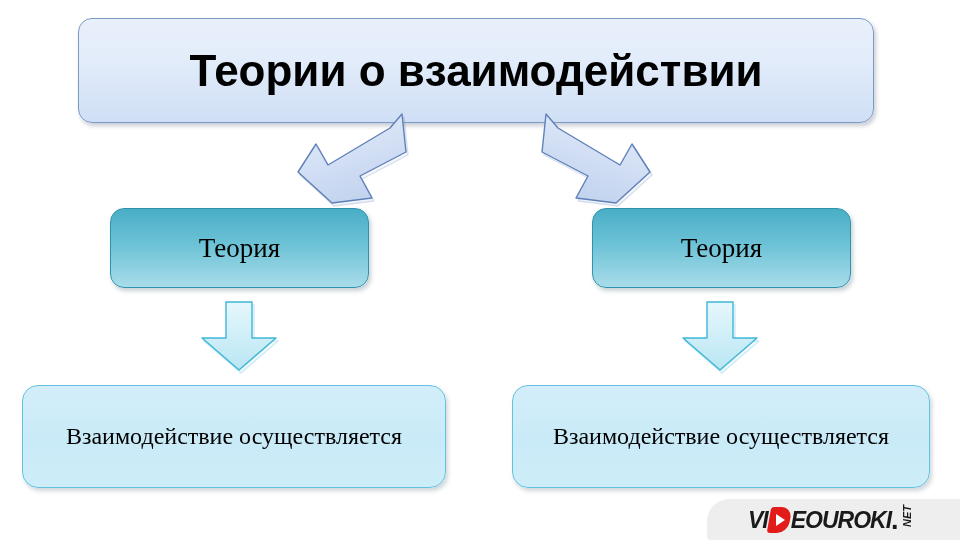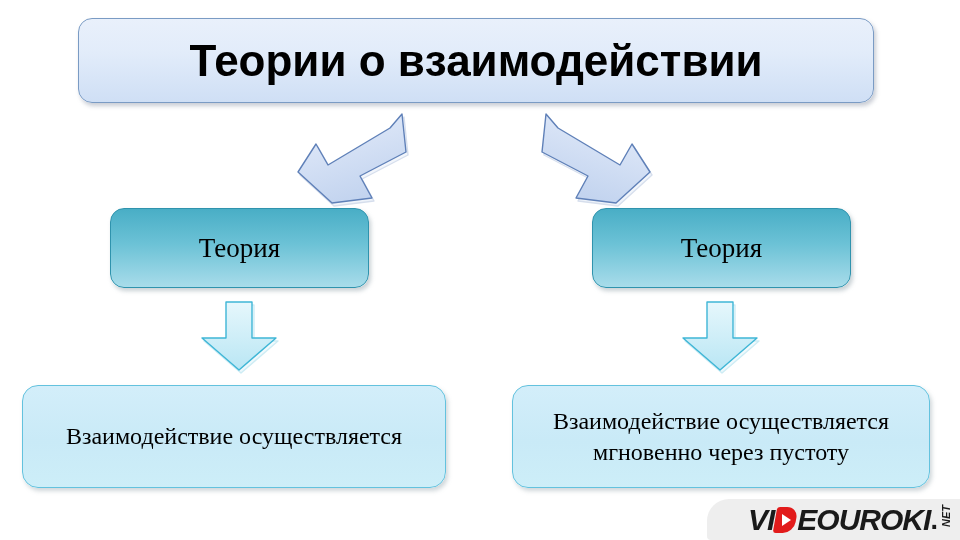--- a/index.html
+++ b/index.html
@@ -14,21 +14,21 @@
     overflow: hidden;
     font-family: "Liberation Serif", "DejaVu Serif", serif;
   }
 
   
   .title-box {
     position: absolute;
     left: 78px;
     top: 18px;
     width: 796px;
-    height: 85px;
+    height: 105px;
     box-sizing: border-box;
     border: 1px solid #7a9bc4;
     border-radius: 14px;
     background: linear-gradient(to bottom, #e9f0fb 0%, #e2ecfa 40%, #cfdff5 100%);
     box-shadow: 2px 3px 4px rgba(120,130,150,0.40);
     display: flex;
     align-items: center;
     justify-content: center;
   }
   .title-text {
@@ -114,21 +114,21 @@
   .logo-wrap {
     position: absolute;
     left: 748px;
     top: 505px;
     height: 30px;
     display: flex;
     align-items: center;
     font-family: "Liberation Sans", "DejaVu Sans", sans-serif;
   }
   .logo-text {
-    font-size: 30px;
+    font-size: 23px;
     font-weight: bold;
     font-style: italic;
     letter-spacing: -1px;
     color: #1a1a1a;
     display: flex;
     align-items: center;
   }
   .logo-d {
     position: relative;
     display: inline-block;
@@ -227,21 +227,20 @@
 <div class="theory-box right">
   <span class="theory-line">Теория</span>
 </div>
 
 <div class="desc-box left">
   <span class="desc-line">Взаимодействие осуществляется</span>
 </div>
 
 <div class="desc-box right">
   <span class="desc-line">Взаимодействие осуществляется</span>
-  <span class="desc-line">мгновенно через пустоту</span>
 </div>
 
 <div class="logo-panel"></div>
 <div class="logo-wrap">
   <span class="logo-text">VI</span>
   <span class="logo-d">
     <span class="logo-d-shape"></span>
     <span class="logo-d-tri"></span>
   </span>
   <span class="logo-text">EOUROKI</span>

